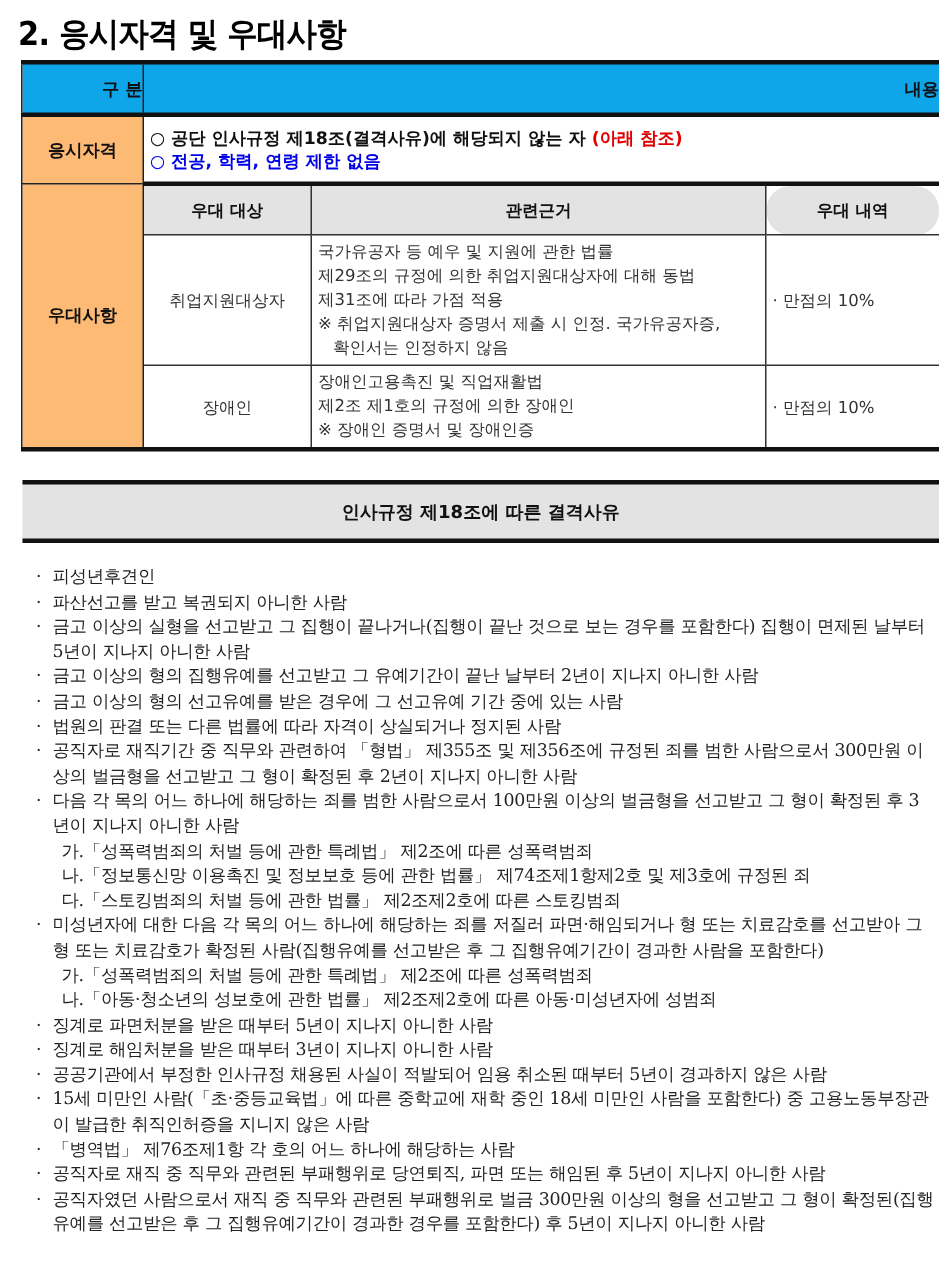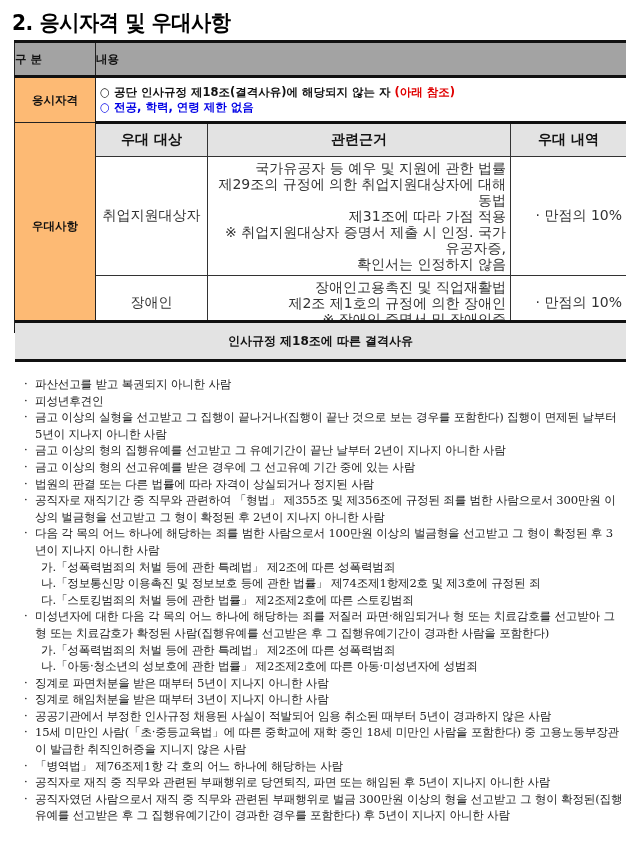--- a/index.html
+++ b/index.html
@@ -1,30 +1,30 @@
 <!DOCTYPE html>
 <html><head>
 <meta charset="utf-8">
 <style>
   html, body { margin:0; padding:0; background:#ffffff; }
   body { width:626px; height:848px; position:relative; overflow:hidden; font-family:"DejaVu Sans", sans-serif; color:#111; }
   .title { position:absolute; left:12px; top:8px; font-size:22px; font-weight:bold; letter-spacing:-0.5px; color:#000; transform:scaleX(0.92); transform-origin:left; }
   table.main { position:absolute; left:14px; top:40px; width:612px; border-collapse:collapse; font-size:11.5px; }
   table.main td { border:1px solid #222; padding:0; }
-  table.main tr.head td { background:#a3a3a3; height:32px; text-align:left; font-weight:bold; border-top:3px solid #111; border-bottom:3px solid #111;margin-left:38px; }
+  table.main tr.head td { background:#0ea5e9; height:32px; text-align:right; font-weight:bold; border-top:3px solid #111; border-bottom:3px solid #111;margin-left:38px; }
   table.main td.label { background:#fdba74; text-align:center; font-weight:bold; width:80px; }
   table.main td.noright { border-right:none; }
   .qual { padding:6px 4px !important; line-height:15px; font-weight:bold; }
   .red { color:#e00000; }
   .blue { color:#0000e6; }
-  table.inner { width:100%; border-collapse:collapse; font-size:14px; }
-  table.inner td { border:1px solid #333; padding:3px 4px; color:#333;text-align:right; }
+  table.inner { width:100%; border-collapse:collapse; font-size:11px; }
+  table.inner td { border:1px solid #333; padding:3px 4px; color:#333; }
   table.inner tr.ihead td { background:#e3e3e3; font-weight:bold; text-align:center; height:26px; color:#111; border-top:none; }
   table.inner td.first { border-left:none; }
-  table.inner td.last { border-right:none; }
+  table.inner td.last { border-right:none;border-radius:16px; }
   table.inner td.c { text-align:center; }
   table.inner .basis { line-height:16px; }
   .banner { position:absolute; left:15px; top:320px; width:611px; height:36px; background:#e3e3e3; border-top:3px solid #111; border-bottom:3px solid #111; text-align:center; line-height:36px; font-size:12px; font-weight:bold; }
   ul.reasons { position:absolute; left:24px; top:376px; margin:0; padding:0; list-style:none; font-family:"DejaVu Serif", serif; font-size:11.6px; line-height:16.6px; width:600px; color:#222; letter-spacing:-0.2px; }
   ul.reasons li { padding-left:11px; text-indent:-11px; }
   ul.reasons li .dot { display:inline-block; width:11px; text-indent:0; }
   ul.reasons .sub { display:block; padding-left:6px; text-indent:0; }
 </style>
 </head>
 <body>
@@ -77,22 +77,22 @@
       </tbody>
           </table>
     </td>
   </tr>
 </tbody>
   </table>
 
 <div class="banner">인사규정 제18조에 따른 결격사유</div>
 
 <ul class="reasons" id="reasons">
+    <li><span class="dot">·</span><span>피성년후견인</span></li>
     <li><span class="dot">·</span><span>파산선고를 받고 복권되지 아니한 사람</span></li>
-    <li><span class="dot">·</span><span>피성년후견인</span></li>
     <li><span class="dot">·</span><span>금고 이상의 실형을 선고받고 그 집행이 끝나거나(집행이 끝난 것으로 보는 경우를 포함한다) 집행이 면제된 날부터 5년이 지나지 아니한 사람</span></li>
     <li><span class="dot">·</span><span>금고 이상의 형의 집행유예를 선고받고 그 유예기간이 끝난 날부터 2년이 지나지 아니한 사람</span></li>
     <li><span class="dot">·</span><span>금고 이상의 형의 선고유예를 받은 경우에 그 선고유예 기간 중에 있는 사람</span></li>
     <li><span class="dot">·</span><span>법원의 판결 또는 다른 법률에 따라 자격이 상실되거나 정지된 사람</span></li>
     <li><span class="dot">·</span><span>공직자로 재직기간 중 직무와 관련하여 「형법」 제355조 및 제356조에 규정된 죄를 범한 사람으로서 300만원 이상의 벌금형을 선고받고 그 형이 확정된 후 2년이 지나지 아니한 사람</span></li>
     <li><span class="dot">·</span><span>다음 각 목의 어느 하나에 해당하는 죄를 범한 사람으로서 100만원 이상의 벌금형을 선고받고 그 형이 확정된 후 3년이 지나지 아니한 사람</span><span class="sub">가.「성폭력범죄의 처벌 등에 관한 특례법」 제2조에 따른 성폭력범죄</span><span class="sub">나.「정보통신망 이용촉진 및 정보보호 등에 관한 법률」 제74조제1항제2호 및 제3호에 규정된 죄</span><span class="sub">다.「스토킹범죄의 처벌 등에 관한 법률」 제2조제2호에 따른 스토킹범죄</span></li>
     <li><span class="dot">·</span><span>미성년자에 대한 다음 각 목의 어느 하나에 해당하는 죄를 저질러 파면·해임되거나 형 또는 치료감호를 선고받아 그 형 또는 치료감호가 확정된 사람(집행유예를 선고받은 후 그 집행유예기간이 경과한 사람을 포함한다)</span><span class="sub">가.「성폭력범죄의 처벌 등에 관한 특례법」 제2조에 따른 성폭력범죄</span><span class="sub">나.「아동·청소년의 성보호에 관한 법률」 제2조제2호에 따른 아동·미성년자에 성범죄</span></li>
     <li><span class="dot">·</span><span>징계로 파면처분을 받은 때부터 5년이 지나지 아니한 사람</span></li>
     <li><span class="dot">·</span><span>징계로 해임처분을 받은 때부터 3년이 지나지 아니한 사람</span></li>
     <li><span class="dot">·</span><span>공공기관에서 부정한 인사규정 채용된 사실이 적발되어 임용 취소된 때부터 5년이 경과하지 않은 사람</span></li>

